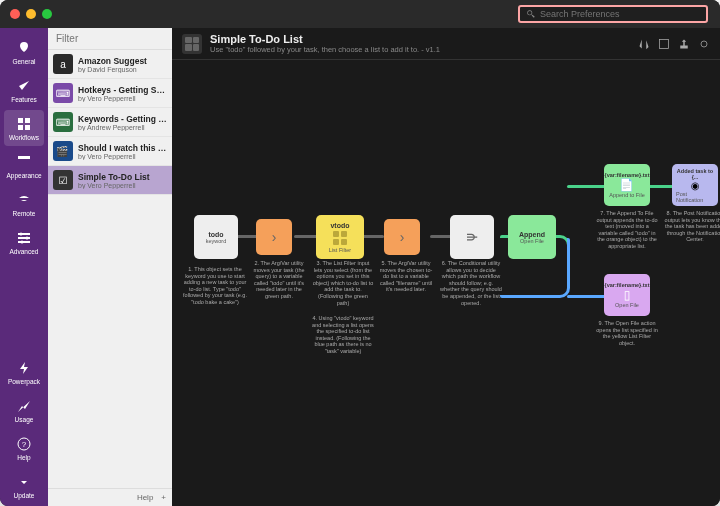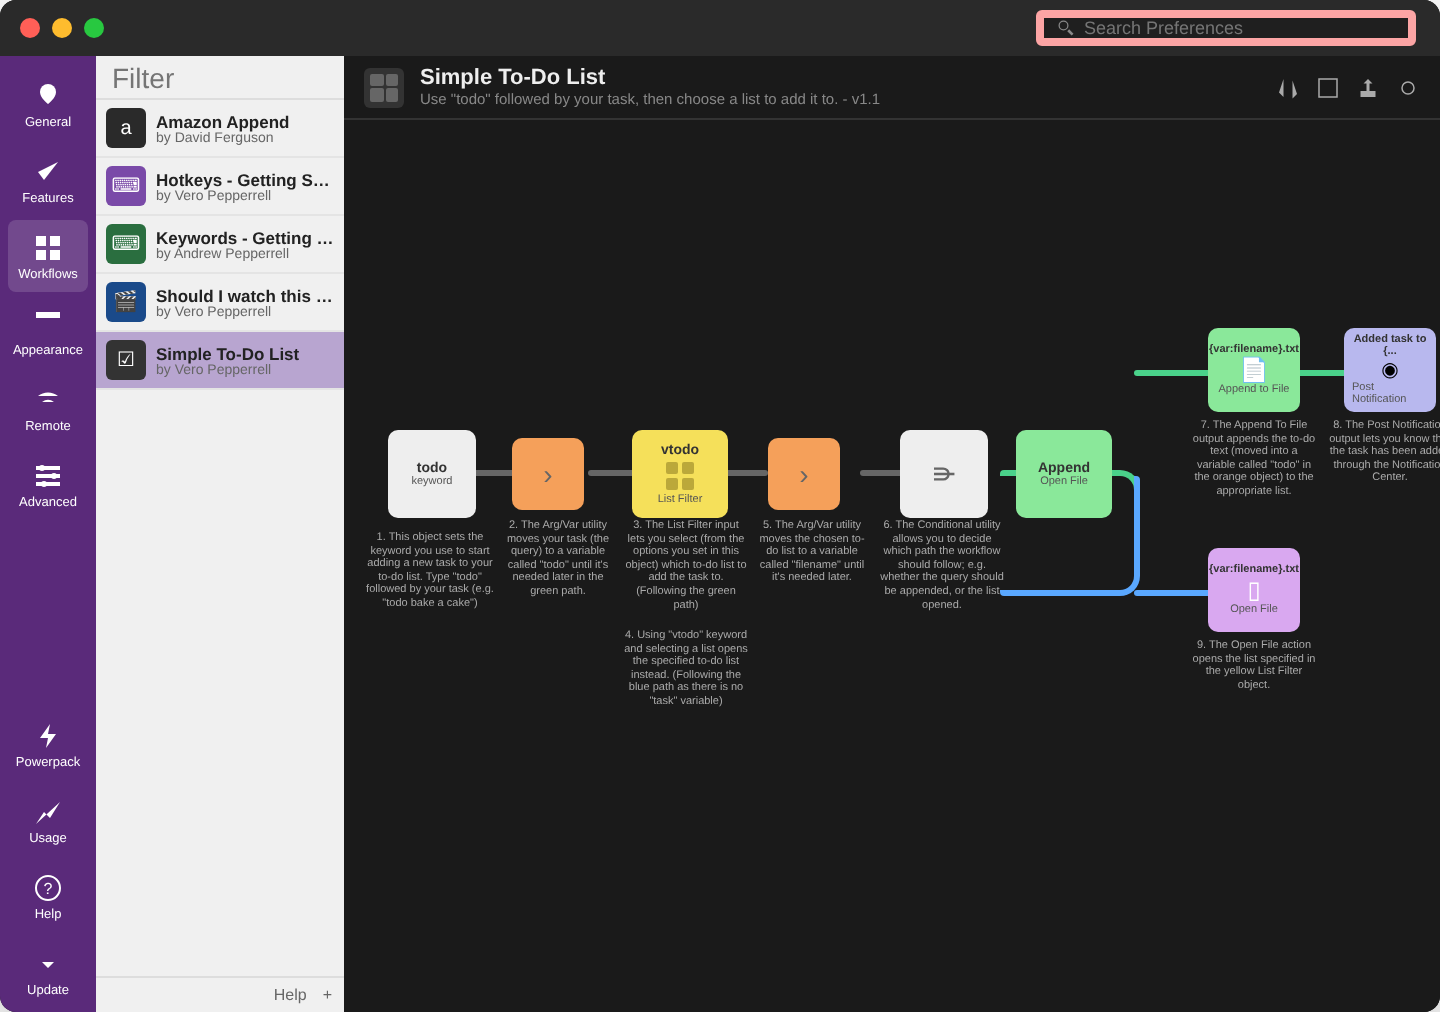--- a/index.html
+++ b/index.html
@@ -2,34 +2,34 @@
 <html><head>
 <meta charset="utf-8">
 <style>
 * { margin:0; padding:0; box-sizing:border-box; font-family:-apple-system,BlinkMacSystemFont,sans-serif; }
 body { background:#fff; width:720px; height:506px; overflow:hidden; }
 .window { width:720px; height:506px; background:#1a1a1a; border-radius:8px; overflow:hidden; box-shadow:0 10px 40px rgba(0,0,0,.3); position:relative; }
 .titlebar { height:28px; background:#2a2a2a; display:flex; align-items:center; padding:0 10px; position:relative; }
 .traffic { display:flex; gap:6px; }
 .traffic span { width:10px; height:10px; border-radius:50%; display:block; }
 .t-red { background:#ff5f57; } .t-yel { background:#febc2e; } .t-grn { background:#28c840; }
-.search-pref { position:absolute; right:12px; top:5px; width:190px; height:18px; background:#1f1f1f; border:4px solid #fca5a5; border-radius:3px; display:flex; align-items:center; padding:0 6px; }
+.search-pref { position:absolute; right:12px; top:5px; width:190px; height:18px; background:#1f1f1f; border:2px solid #fca5a5; border-radius:3px; display:flex; align-items:center; padding:0 6px; }
 .search-pref svg { width:10px; height:10px; fill:#888; margin-right:4px; }
 .search-pref input { background:none; border:none; color:#888; font-size:9px; flex:1; outline:none; }
 .body { display:flex; height:478px; }
 .tabcol { width:48px; background:#5a2a7a; display:flex; flex-direction:column; align-items:center; padding-top:6px; }
 .tab { width:40px; height:36px; display:flex; flex-direction:column; align-items:center; justify-content:center; cursor:pointer; border-radius:4px; margin-bottom:2px; }
 .tab.sel { background:rgba(255,255,255,.15); }
 .tab svg { width:16px; height:16px; fill:#fff; }
 .tab-label { color:#fff; font-size:6.5px; margin-top:2px; text-align:center; }
 .tab-sp { flex:1; }
 .listcol { width:124px; background:#f0f0f0; display:flex; flex-direction:column; }
 .filterbar { height:22px; display:flex; align-items:center; padding:0 4px; border-bottom:1px solid #ddd; }
 .filterbar svg { width:12px; height:12px; fill:#888; }
-.filterbar input { flex:1; border:none; background:none; font-size:14px; margin-left:4px; outline:none; }
+.filterbar input { flex:1; border:none; background:none; font-size:10px; margin-left:4px; outline:none; }
 .filter-gear { width:12px; height:12px; }
 .wflist { flex:1; overflow:hidden; }
 .wfitem { display:flex; align-items:center; padding:4px 5px; cursor:pointer; border-bottom:1px solid #e4e4e4; }
 .wfitem.sel { background:#b8a5d0; }
 .wficon { width:20px; height:20px; border-radius:3px; margin-right:5px; flex-shrink:0; display:flex; align-items:center; justify-content:center; font-size:10px; color:#fff; }
 .wfmeta { min-width:0; }
 .wfname { font-size:8.5px; font-weight:600; color:#222; white-space:nowrap; overflow:hidden; text-overflow:ellipsis; }
 .wfauth { font-size:7px; color:#666; white-space:nowrap; overflow:hidden; text-overflow:ellipsis; }
 .listfoot { height:18px; border-top:1px solid #ddd; display:flex; align-items:center; justify-content:flex-end; padding:0 6px; }
 .listfoot span { font-size:8px; color:#666; margin-left:8px; cursor:pointer; }
@@ -145,21 +145,21 @@
           </svg>
         <input placeholder="Filter" style="">
         <svg class="filter-gear" viewBox="0 0 16 16">
             <path fill="#888" d="M8 5a3 3 0 100 6 3 3 0 000-6zm-6 3l1.5-.5.5-1.2L3 5l1.5-1.5 1.3 1 1.2-.5L7.5 2h1l.5 2 1.2.5 1.3-1L13 5l-1 1.3.5 1.2 2 .5v1l-2 .5-.5 1.2 1 1.3L11.5 13l-1.3-1-1.2.5-.5 2h-1l-.5-2-1.2-.5-1.3 1L3 11.5l1-1.3L3.5 9 2 8.5z"></path>
           </svg>
       </div>
       <div class="wflist" id="wflist">
           <div class="wfitem">
             <div class="wficon" style="background:#2a2a2a">a</div>
             <div class="wfmeta">
-              <div class="wfname">Amazon Append</div>
+              <div class="wfname">Amazon Suggest</div>
               <div class="wfauth">by David Ferguson</div>
             </div>
           </div>
           <div class="wfitem">
             <div class="wficon" style="background:#7a4aa8">⌨</div>
             <div class="wfmeta">
               <div class="wfname">Hotkeys - Getting Started</div>
               <div class="wfauth">by Vero Pepperrell</div>
             </div>
           </div>

